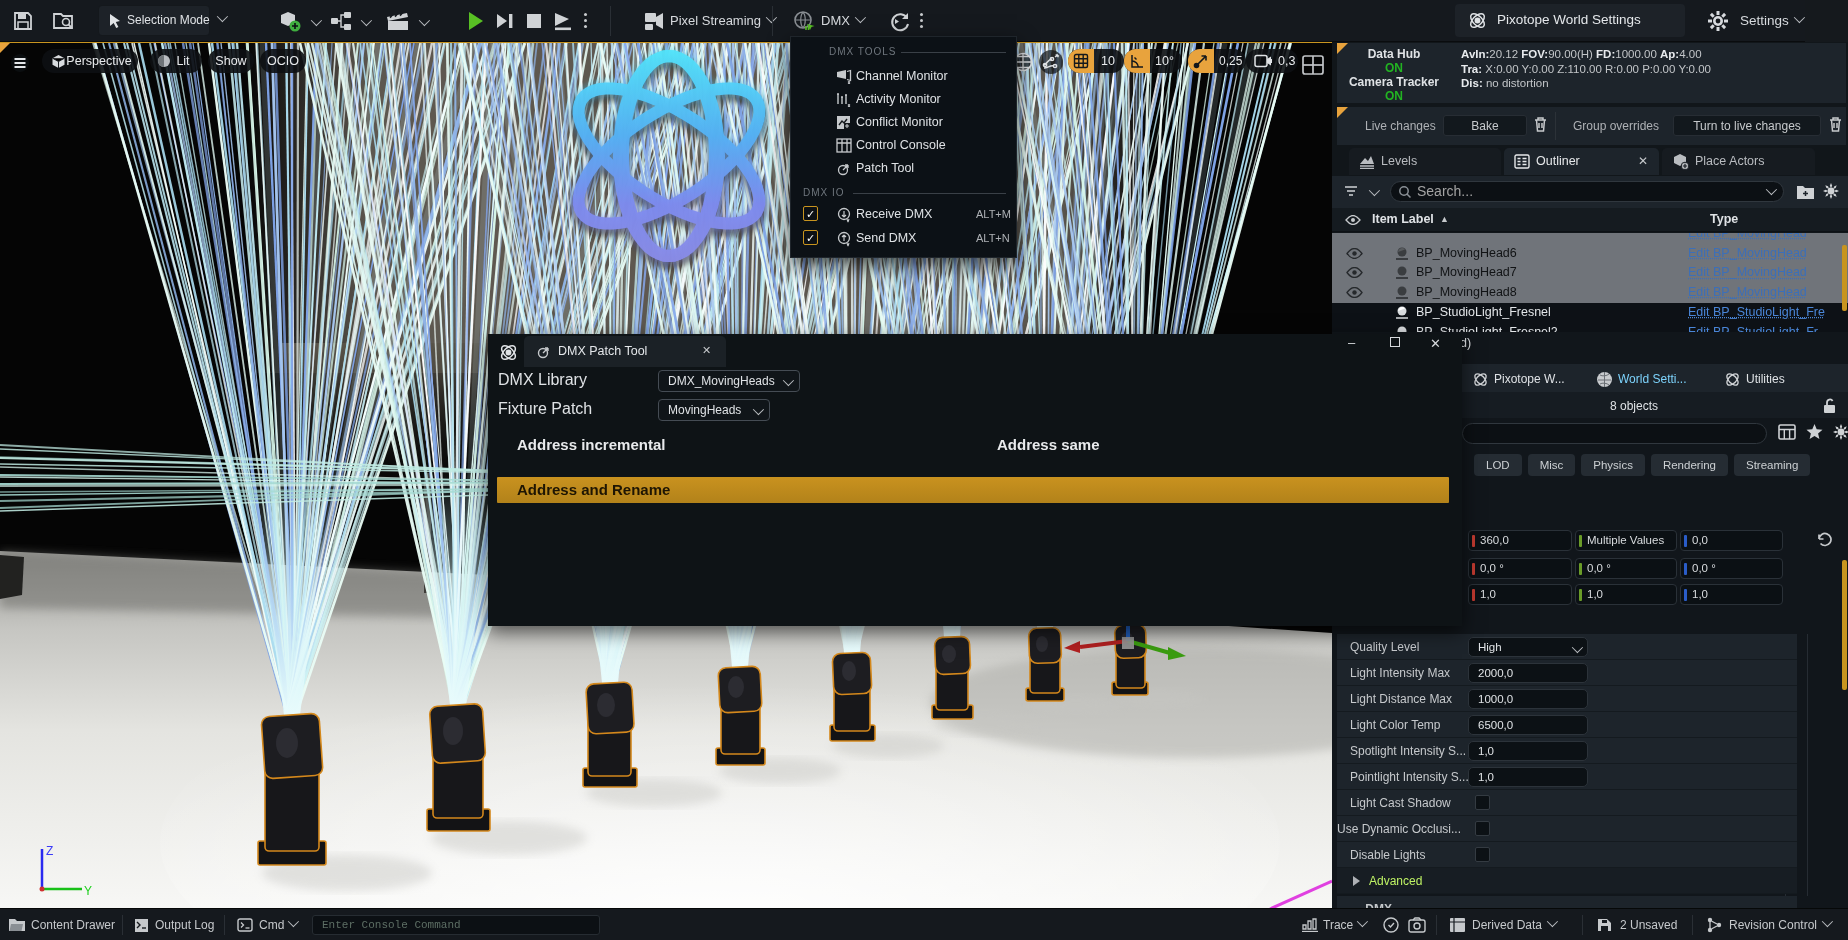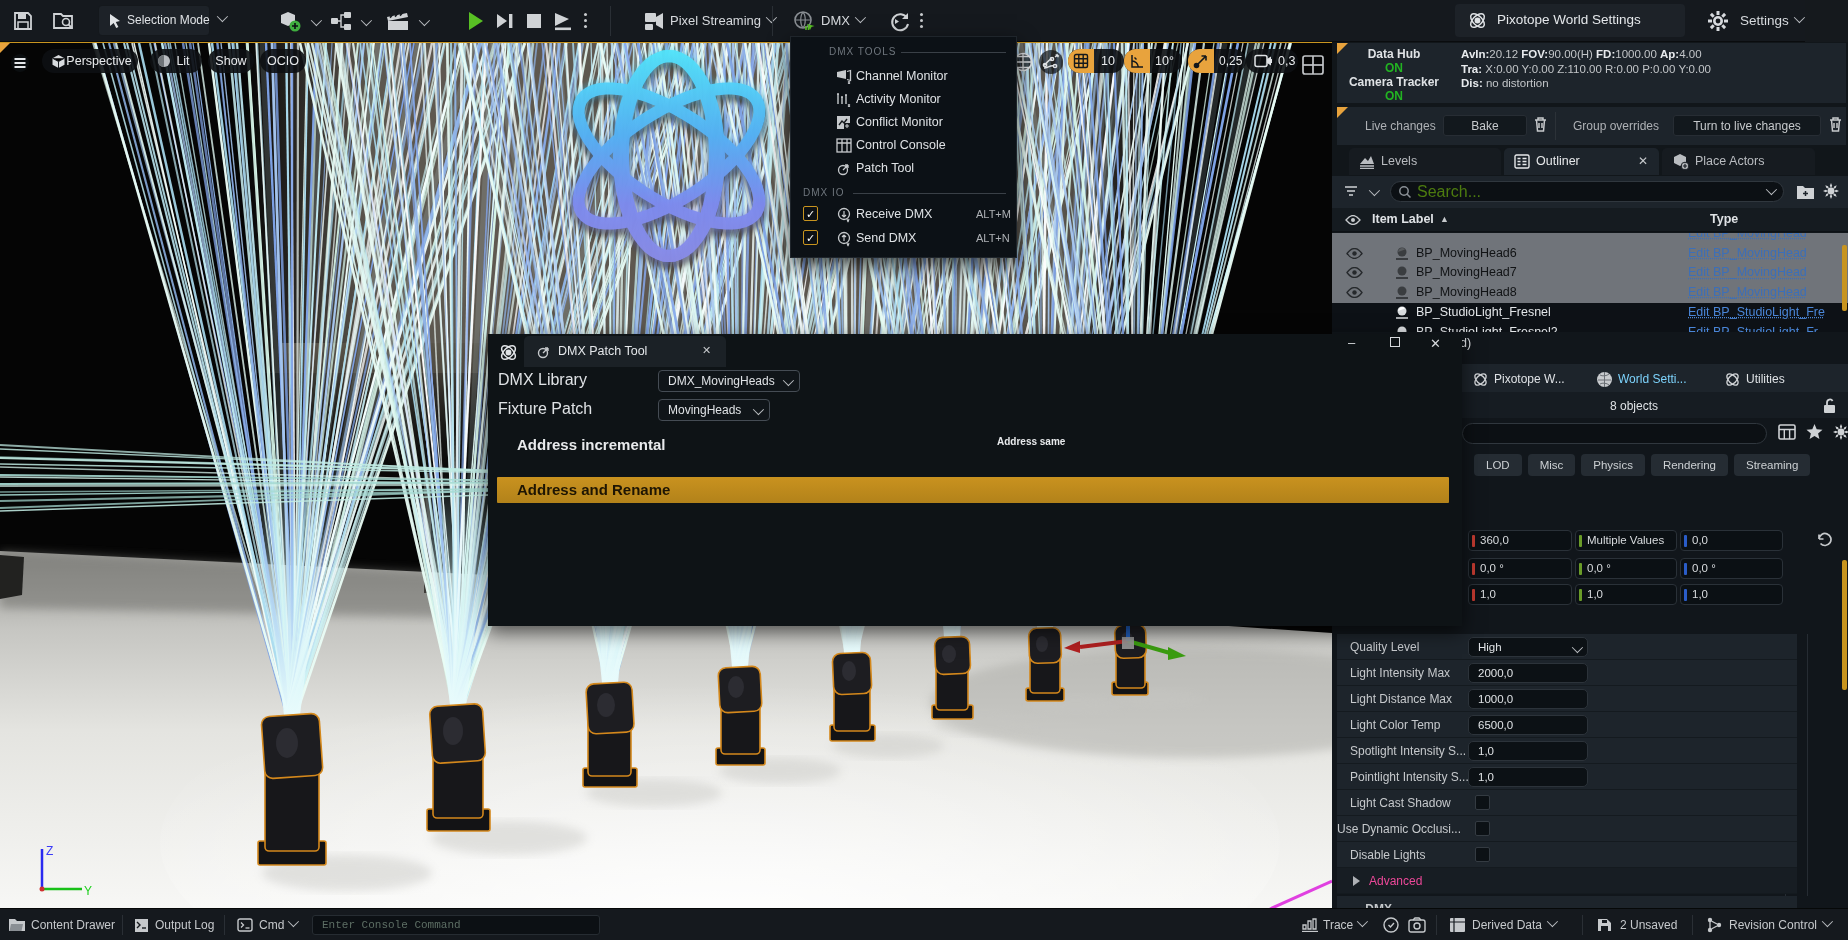--- a/index.html
+++ b/index.html
@@ -17,21 +17,21 @@
 .opill{position:absolute;height:24px;border-radius:12px;background:rgba(13,16,19,0.9);color:#e8eaec;font-size:12.5px;line-height:24px}
 .opill .oc{position:absolute;left:0;top:0;width:26px;height:24px;background:#e8a33d;border-radius:12px 0 0 12px}
 
 #rpanel{position:absolute;left:1332px;top:42px;width:516px;height:866px;background:#11161a}
 .sect{position:absolute;left:5px;width:509px;background:#1d242b}
 .ocorner{position:absolute;left:0;top:0;width:0;height:0;border-top:11px solid #e8a33d;border-right:11px solid transparent}
 .grnon{color:#22b422;font-weight:bold}
 .btn{background:#12181d;border:1px solid #272d34;border-radius:3px;color:#c6c9cc;text-align:center}
 .tab{position:absolute;top:0;height:27px;font-size:12.5px;color:#b9bcc0;line-height:27px;background:#161b20;border-radius:5px 5px 0 0}
 .tab.active{background:#1d242b;color:#e6e8ea}
-.sinput{background:#0c1014;border:1px solid #30373e;border-radius:12px;color:#4d7c0f;font-size:16px}
+.sinput{background:#0c1014;border:1px solid #30373e;border-radius:12px;color:#a3a3a3;font-size:14px}
 .orow{position:absolute;left:0;width:516px;height:19.7px;font-size:12.5px;line-height:19.7px;white-space:nowrap}
 .orow.sel{background:#70747a;color:#111315}
 .orow .lnk{position:absolute;left:356px;color:#4a86d8;text-decoration:underline dotted;font-size:12.5px}
 .drow{position:absolute;left:5px;width:460px;height:26px;background:#1d242b;border-bottom:1px solid #141a1f;font-size:12px;color:#c6c9cc;line-height:26px}
 .dfield{position:absolute;left:131px;top:3px;height:20px;background:#0c1115;border:1px solid #2c333a;border-radius:5px;color:#dfe2e5;font-size:11.5px;line-height:18px;padding-left:9px}
 .cbx{position:absolute;left:138px;top:5px;width:15px;height:15px;background:#0c1115;border:1px solid #343b42;border-radius:2px}
 .nbox{position:absolute;top:0;height:21px;background:#0b1014;border:1px solid #2a3138;border-radius:4px;font-size:11.5px;color:#d8dbde;line-height:19px;overflow:hidden;white-space:nowrap}
 .nbox i{position:absolute;left:3px;top:4px;width:3px;height:12px;border-radius:1px;font-style:normal}
 .nbox span{padding-left:11px}
 .chip{height:22px;border-radius:4px;background:#252c33;color:#ccd0d3;font-size:11.5px;line-height:22px;padding:0 12px;margin-right:6px}
@@ -1260,21 +1260,21 @@
   <div class="abs" style="left:475px;top:302px;width:1px;height:262px;background:#262c33"></div>
   <div class="drow" style="top:302px"><span style="padding-left:13px">Quality Level</span><span class="dfield" style="width:120px">High<span class="chev" style="position:absolute;left:98px;top:7px"></span></span></div>
   <div class="drow" style="top:328px"><span style="padding-left:13px">Light Intensity Max</span><span class="dfield" style="width:120px">2000,0</span></div>
   <div class="drow" style="top:354px"><span style="padding-left:13px">Light Distance Max</span><span class="dfield" style="width:120px">1000,0</span></div>
   <div class="drow" style="top:380px"><span style="padding-left:13px">Light Color Temp</span><span class="dfield" style="width:120px">6500,0</span></div>
   <div class="drow" style="top:406px"><span style="padding-left:13px">Spotlight Intensity S...</span><span class="dfield" style="width:120px">1,0</span></div>
   <div class="drow" style="top:432px"><span style="padding-left:13px">Pointlight Intensity S...</span><span class="dfield" style="width:120px">1,0</span></div>
   <div class="drow" style="top:458px"><span style="padding-left:13px">Light Cast Shadow</span><span class="cbx"></span></div>
   <div class="drow" style="top:484px"><span style="padding-left:0">Use Dynamic Occlusi...</span><span class="cbx"></span></div>
   <div class="drow" style="top:510px"><span style="padding-left:13px">Disable Lights</span><span class="cbx"></span></div>
-  <div class="drow" style="top:536px;background:#171d23"><span class="abs" style="left:16px;top:8px;width:0;height:0;border-left:7px solid #aeb1b5;border-top:5px solid transparent;border-bottom:5px solid transparent"></span><span style="padding-left:32px;color:#ec4899">Advanced</span></div>
+  <div class="drow" style="top:536px;background:#171d23"><span class="abs" style="left:16px;top:8px;width:0;height:0;border-left:7px solid #aeb1b5;border-top:5px solid transparent;border-bottom:5px solid transparent"></span><span style="padding-left:32px;color:#bef264">Advanced</span></div>
   <div class="drow" style="top:564px;height:12px;background:#1d242b;border-bottom:none"><span style="padding-left:13px;font-weight:bold;font-size:12px;line-height:12px">—  DMX</span></div>
  </div>
  <div class="abs" style="left:510px;top:203px;width:5px;height:66px;background:#c8941f;border-radius:2px"></div>
  <div class="abs" style="left:510px;top:186px;width:5px;height:290px;"></div>
  <div class="abs" style="left:510px;top:518px;width:5px;height:130px;background:#c8941f;border-radius:2px"></div>
 </div>
 <div id="patchwin">
  <svg class="abs" style="left:10px;top:8px" width="21" height="21" viewBox="0 0 21 21">
         <g fill="none" stroke="#dfe2e5" stroke-width="1.5">
           <ellipse cx="10.5" cy="10.5" rx="8.5" ry="4.6" transform="rotate(45 10.5 10.5)"></ellipse>
@@ -1295,21 +1295,21 @@
  <div class="abs" style="left:860px;top:3px;width:110px;height:18px;color:#d7dade;font-size:13px">
    <span class="abs" style="left:0;top:-2px">–</span>
    <span class="abs" style="left:42px;top:0;width:10px;height:10px;border:1.5px solid #d7dade"></span>
    <span class="abs" style="left:82px;top:-1px;font-size:13px">✕</span>
  </div>
  <div class="abs" style="left:10px;top:37px;font-size:16px;color:#dfe2e5">DMX Library</div>
  <div class="abs" style="left:170px;top:36px;width:142px;height:22px;border:1px solid #454c54;border-radius:4px;background:#101519;font-size:12px;color:#dfe2e5;line-height:20px"><span style="padding-left:9px">DMX_MovingHeads</span><span class="chev" style="position:absolute;right:8px;top:7px"></span></div>
  <div class="abs" style="left:10px;top:66px;font-size:16px;color:#dfe2e5">Fixture Patch</div>
  <div class="abs" style="left:170px;top:65px;width:112px;height:22px;border:1px solid #454c54;border-radius:4px;background:#101519;font-size:12px;color:#dfe2e5;line-height:20px"><span style="padding-left:9px">MovingHeads</span><span class="chev" style="position:absolute;right:8px;top:7px"></span></div>
  <div class="abs" style="left:29px;top:102px;font-size:15px;font-weight:bold;color:#e8eaec">Address incremental</div>
- <div class="abs" style="left:509px;top:102px;font-size:10px;font-weight:bold;color:#e8eaec">Address same</div>
+ <div class="abs" style="left:509px;top:102px;font-size:15px;font-weight:bold;color:#e8eaec">Address same</div>
  <div class="abs" style="left:9px;top:143px;width:952px;height:26px;background:linear-gradient(#c9921f,#b2821a);border-radius:1px">
    <span class="abs" style="left:20px;top:4px;font-size:15px;font-weight:bold;color:#1e1503">Address and Rename</span>
  </div>
 </div>
 <div id="dmxmenu">
  <span class="mhead" style="top:9px">DMX TOOLS</span>
  <div class="mline" style="left:110px;top:15px;width:105px"></div>
  <div class="mitem" style="top:28px"><svg class="abs" style="left:45px;top:4px" width="16" height="15" viewBox="0 0 16 15">
           <path d="M1 3l9-2v9l-9-2z" fill="#c6c9cc"></path>
           <path d="M11 2.5l3.5-1v10l-3.5-1" fill="none" stroke="#c6c9cc" stroke-width="1.3"></path>

